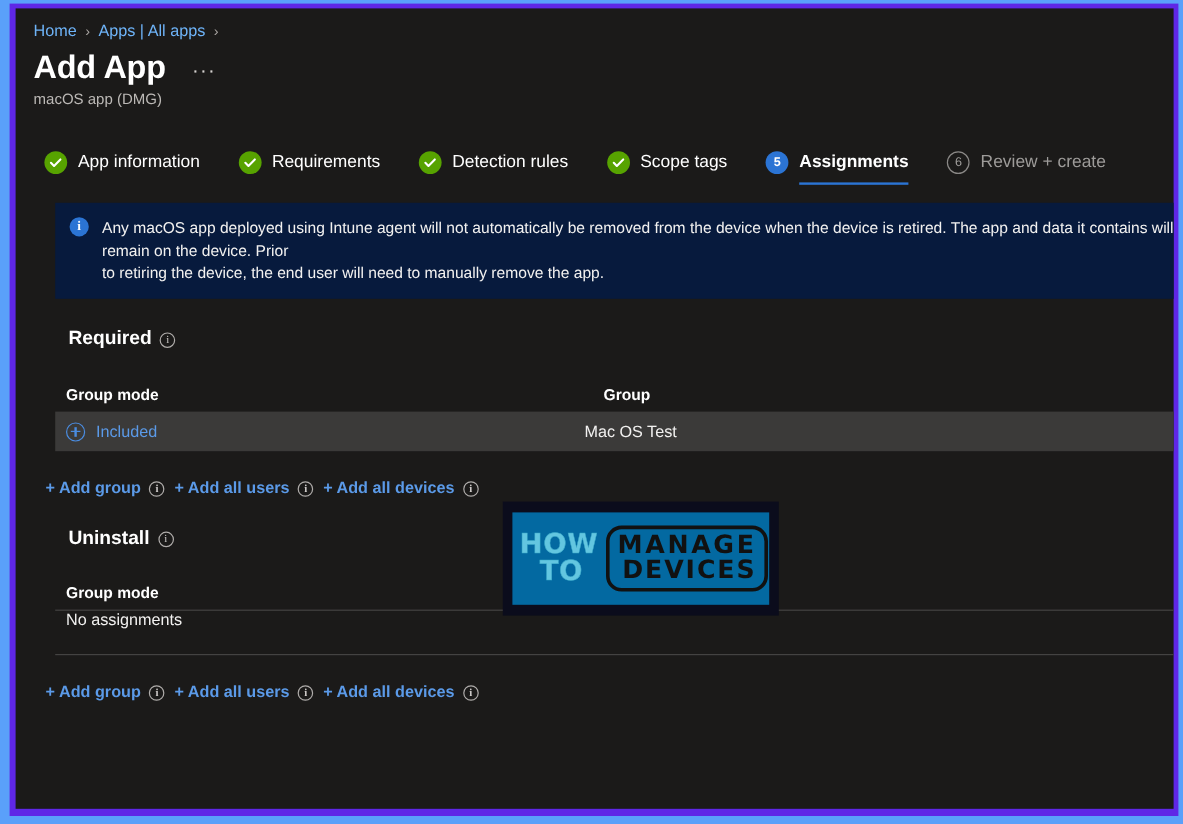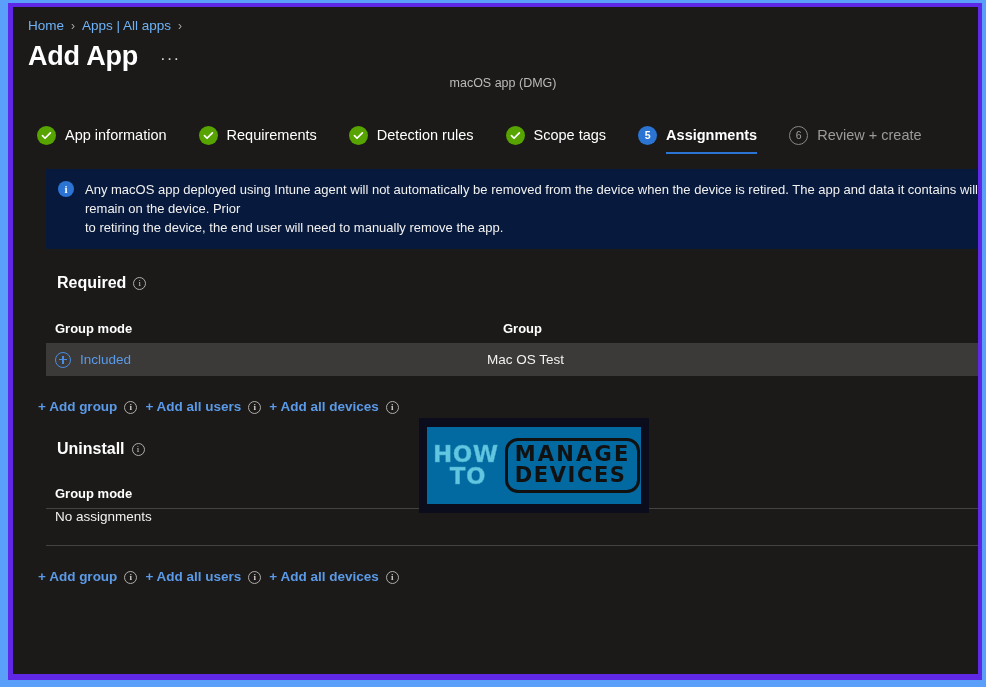--- a/index.html
+++ b/index.html
@@ -54,21 +54,21 @@
     white-space: nowrap;
   }
   .crumb-sep {
     color: #a9a5a2;
     font-size: 12px;
     margin: 0 7px;
     user-select: none;
   }
 
   
-  .title-block { padding: 5px 0 0 15px; text-align: center; }
+  .title-block { padding: 5px 0 0 15px; }
   .title-row { display: flex; align-items: flex-end; }
   .page-title {
     font-size: 27px;
     font-weight: bold;
     color: #ffffff;
     letter-spacing: -0.2px;
     line-height: 32px;
   }
   .title-ellipsis {
     color: #d6d3d1;
@@ -319,21 +319,21 @@
     font-family: "DejaVu Sans", sans-serif;
     -webkit-text-stroke: 0.4px #3aa9c9;
   }
   .logo-to { align-self: center; padding-left: 4px; }
   .logo-box {
     border: 3px solid #111111;
     border-radius: 13px;
     padding: 3px 7px 4px 7px;
     display: flex;
     flex-direction: column;
-    align-items: flex-start;
+    align-items: flex-end;
     line-height: 1.0;
   }
   .logo-manage, .logo-devices {
     color: #111111;
     font-weight: bold;
     font-size: 21px;
     letter-spacing: 2.2px;
     font-family: "DejaVu Sans", sans-serif;
   }
   .logo-devices { letter-spacing: 1.6px; }

